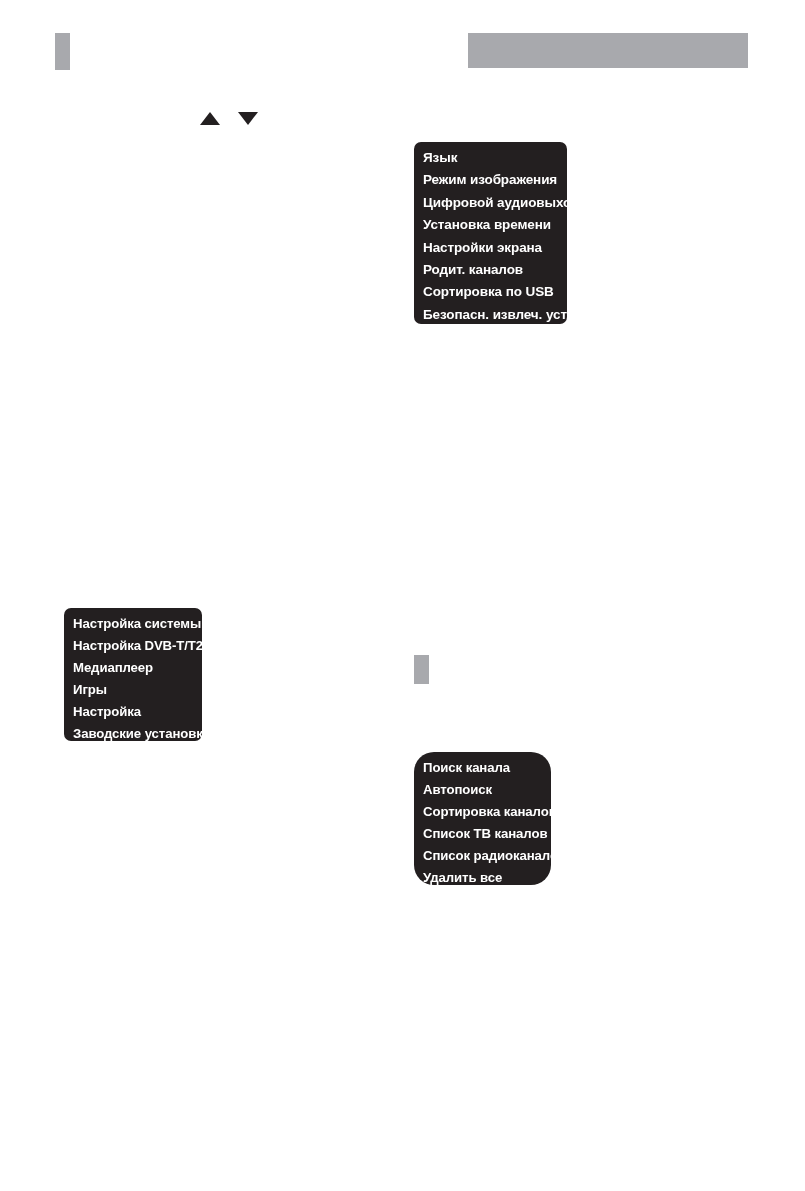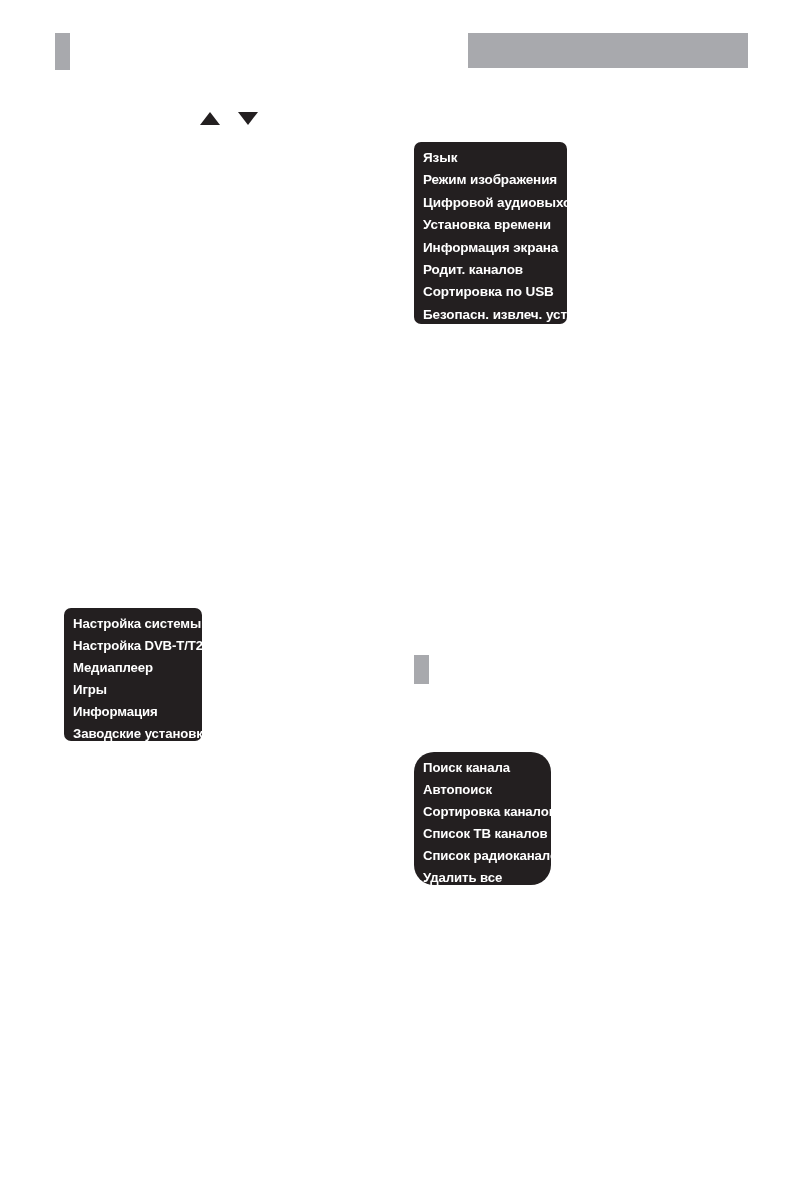--- a/index.html
+++ b/index.html
@@ -117,32 +117,32 @@
   <div class="gray-block" id="header-bar-right"></div>
 
   <div class="arrow" id="arrow-up"></div>
   <div class="arrow" id="arrow-down"></div>
 
   <div class="osd-menu" id="menu-system-settings">
     <div class="osd-item">Язык</div>
     <div class="osd-item">Режим изображения</div>
     <div class="osd-item">Цифровой аудиовыход</div>
     <div class="osd-item">Установка времени</div>
-    <div class="osd-item">Информация экрана</div>
+    <div class="osd-item">Настройки экрана</div>
     <div class="osd-item">Родит. каналов</div>
     <div class="osd-item">Сортировка по USB</div>
     <div class="osd-item">Безопасн. извлеч. устр.</div>
   </div>
 
   <div class="osd-menu" id="menu-main">
     <div class="osd-item">Настройка системы</div>
     <div class="osd-item">Настройка  DVB-T/T2</div>
     <div class="osd-item">Медиаплеер</div>
     <div class="osd-item">Игры</div>
-    <div class="osd-item">Информация</div>
+    <div class="osd-item">Настройка</div>
     <div class="osd-item">Заводские установки</div>
   </div>
 
   <div class="gray-block" id="section-marker-mid"></div>
 
   <div class="osd-menu" id="menu-channel">
     <div class="osd-item">Поиск канала</div>
     <div class="osd-item">Автопоиск</div>
     <div class="osd-item">Сортировка каналов</div>
     <div class="osd-item">Список ТВ каналов</div>

